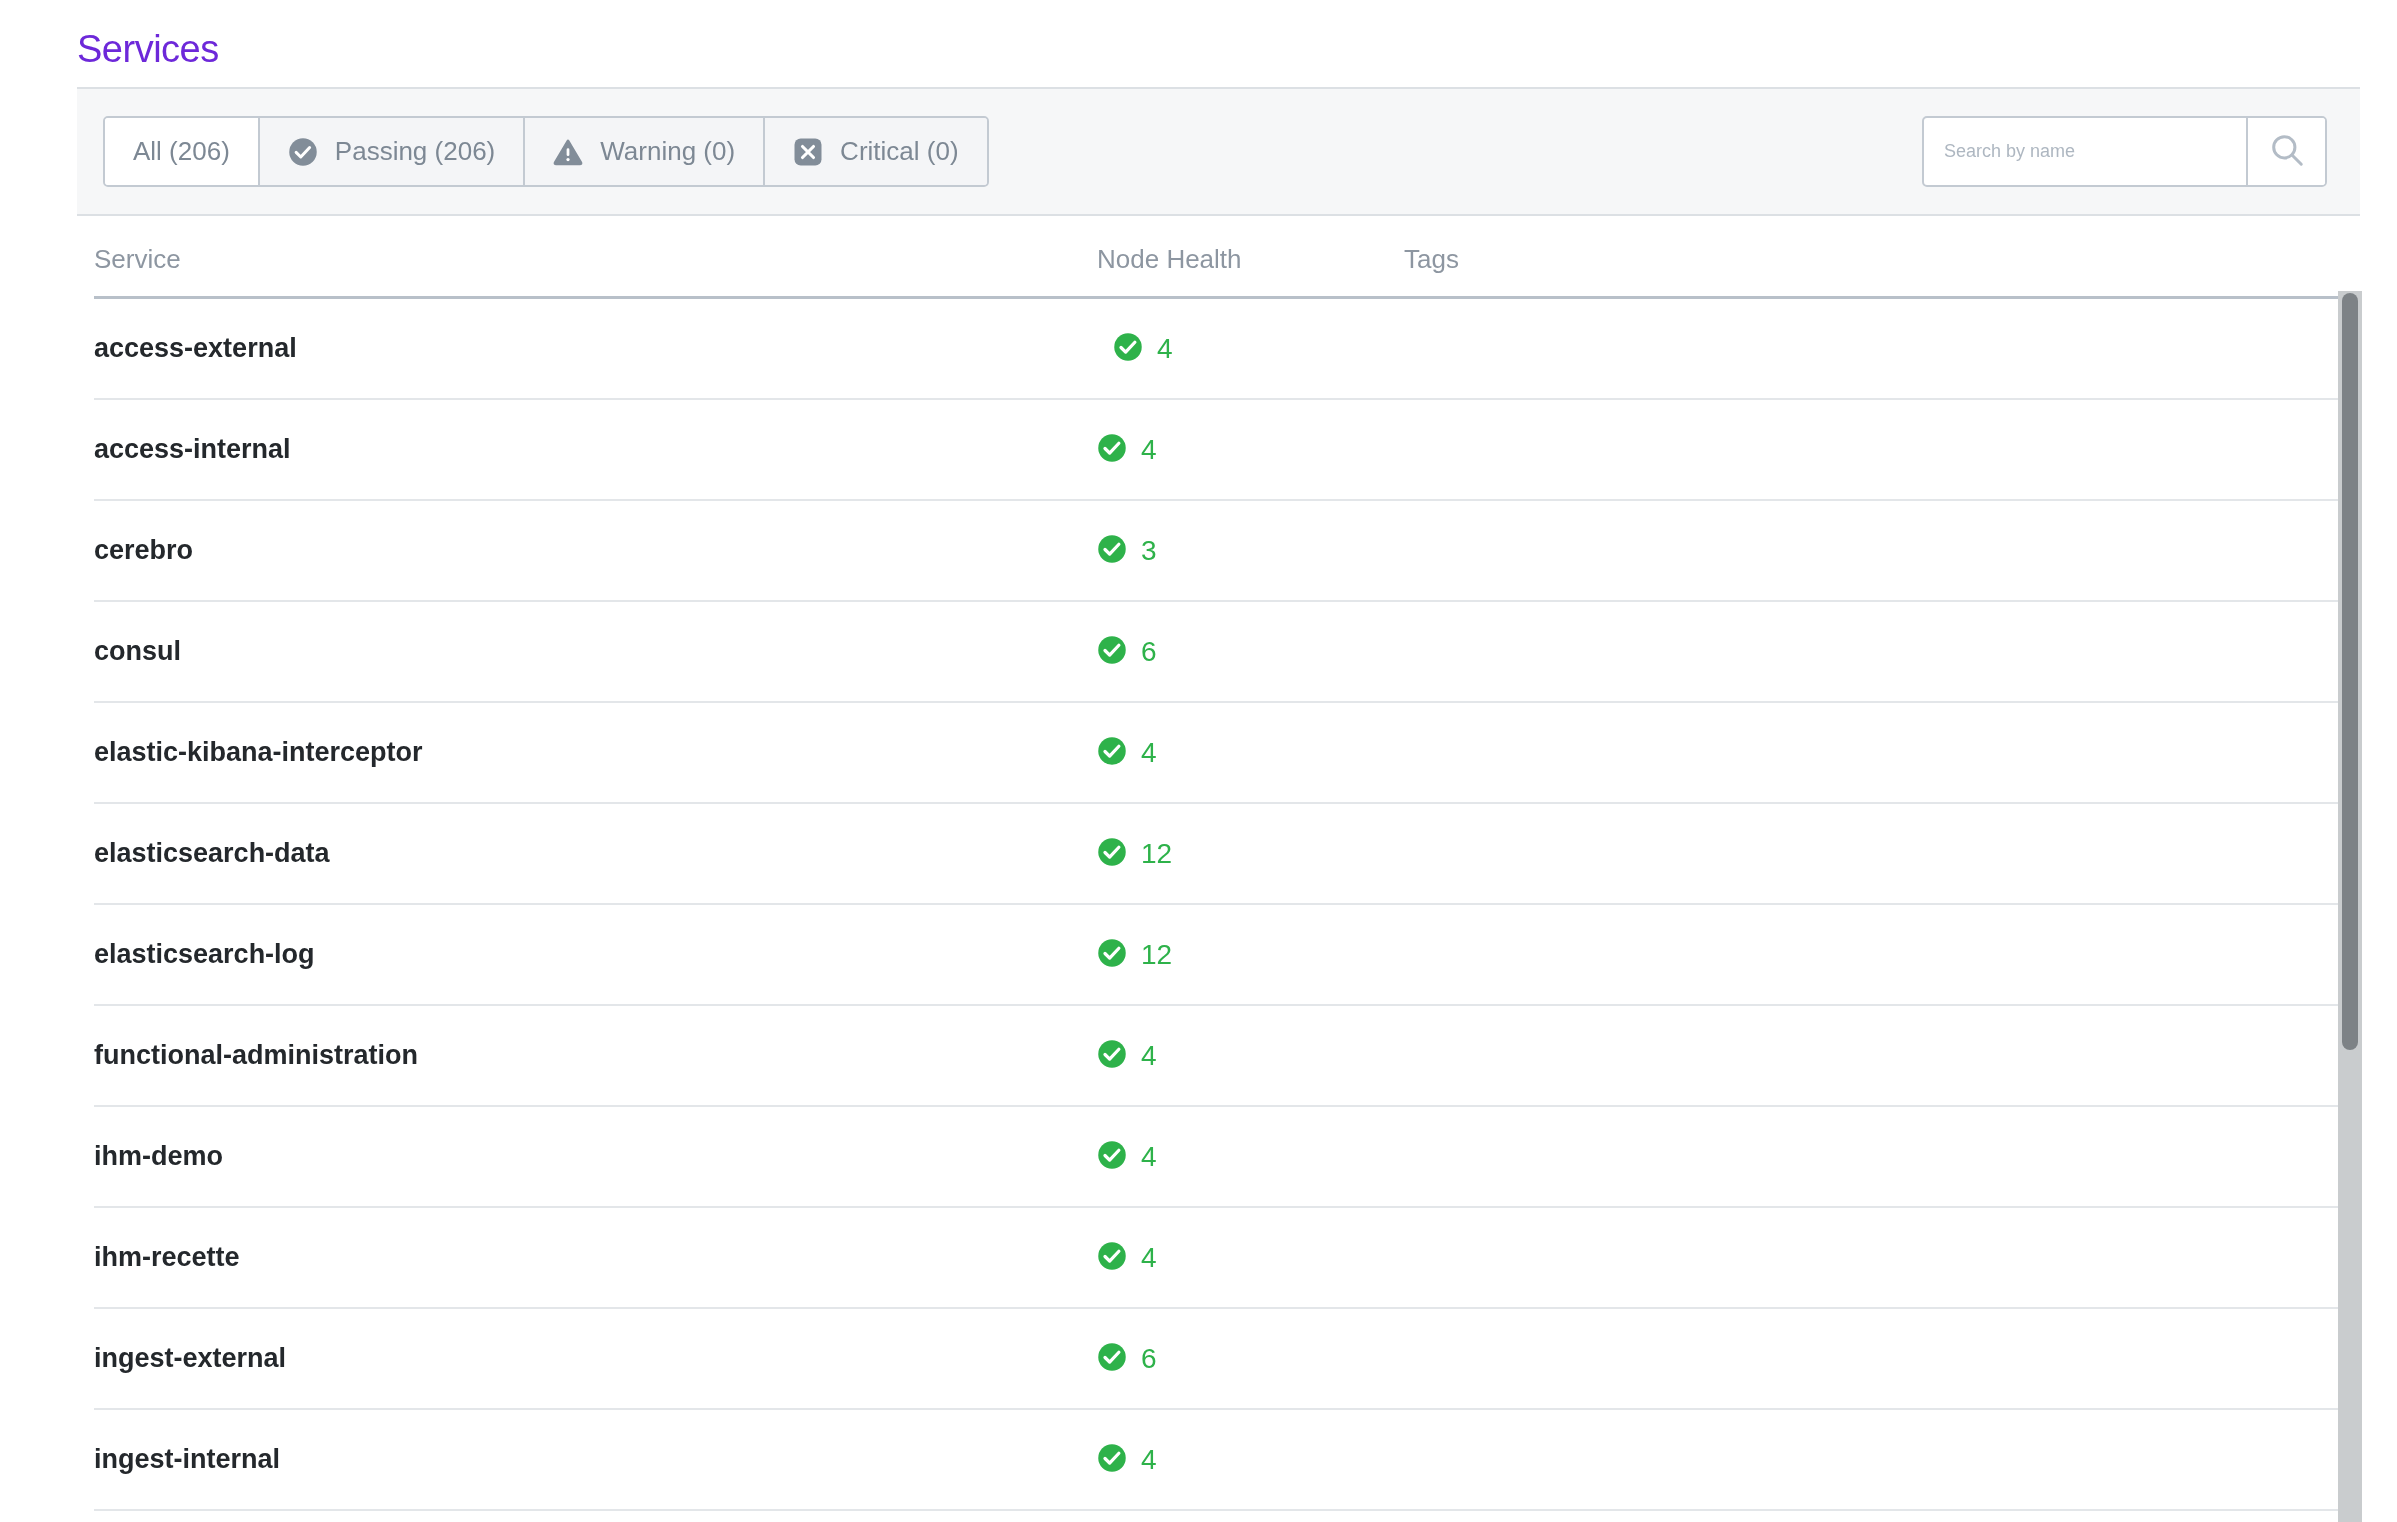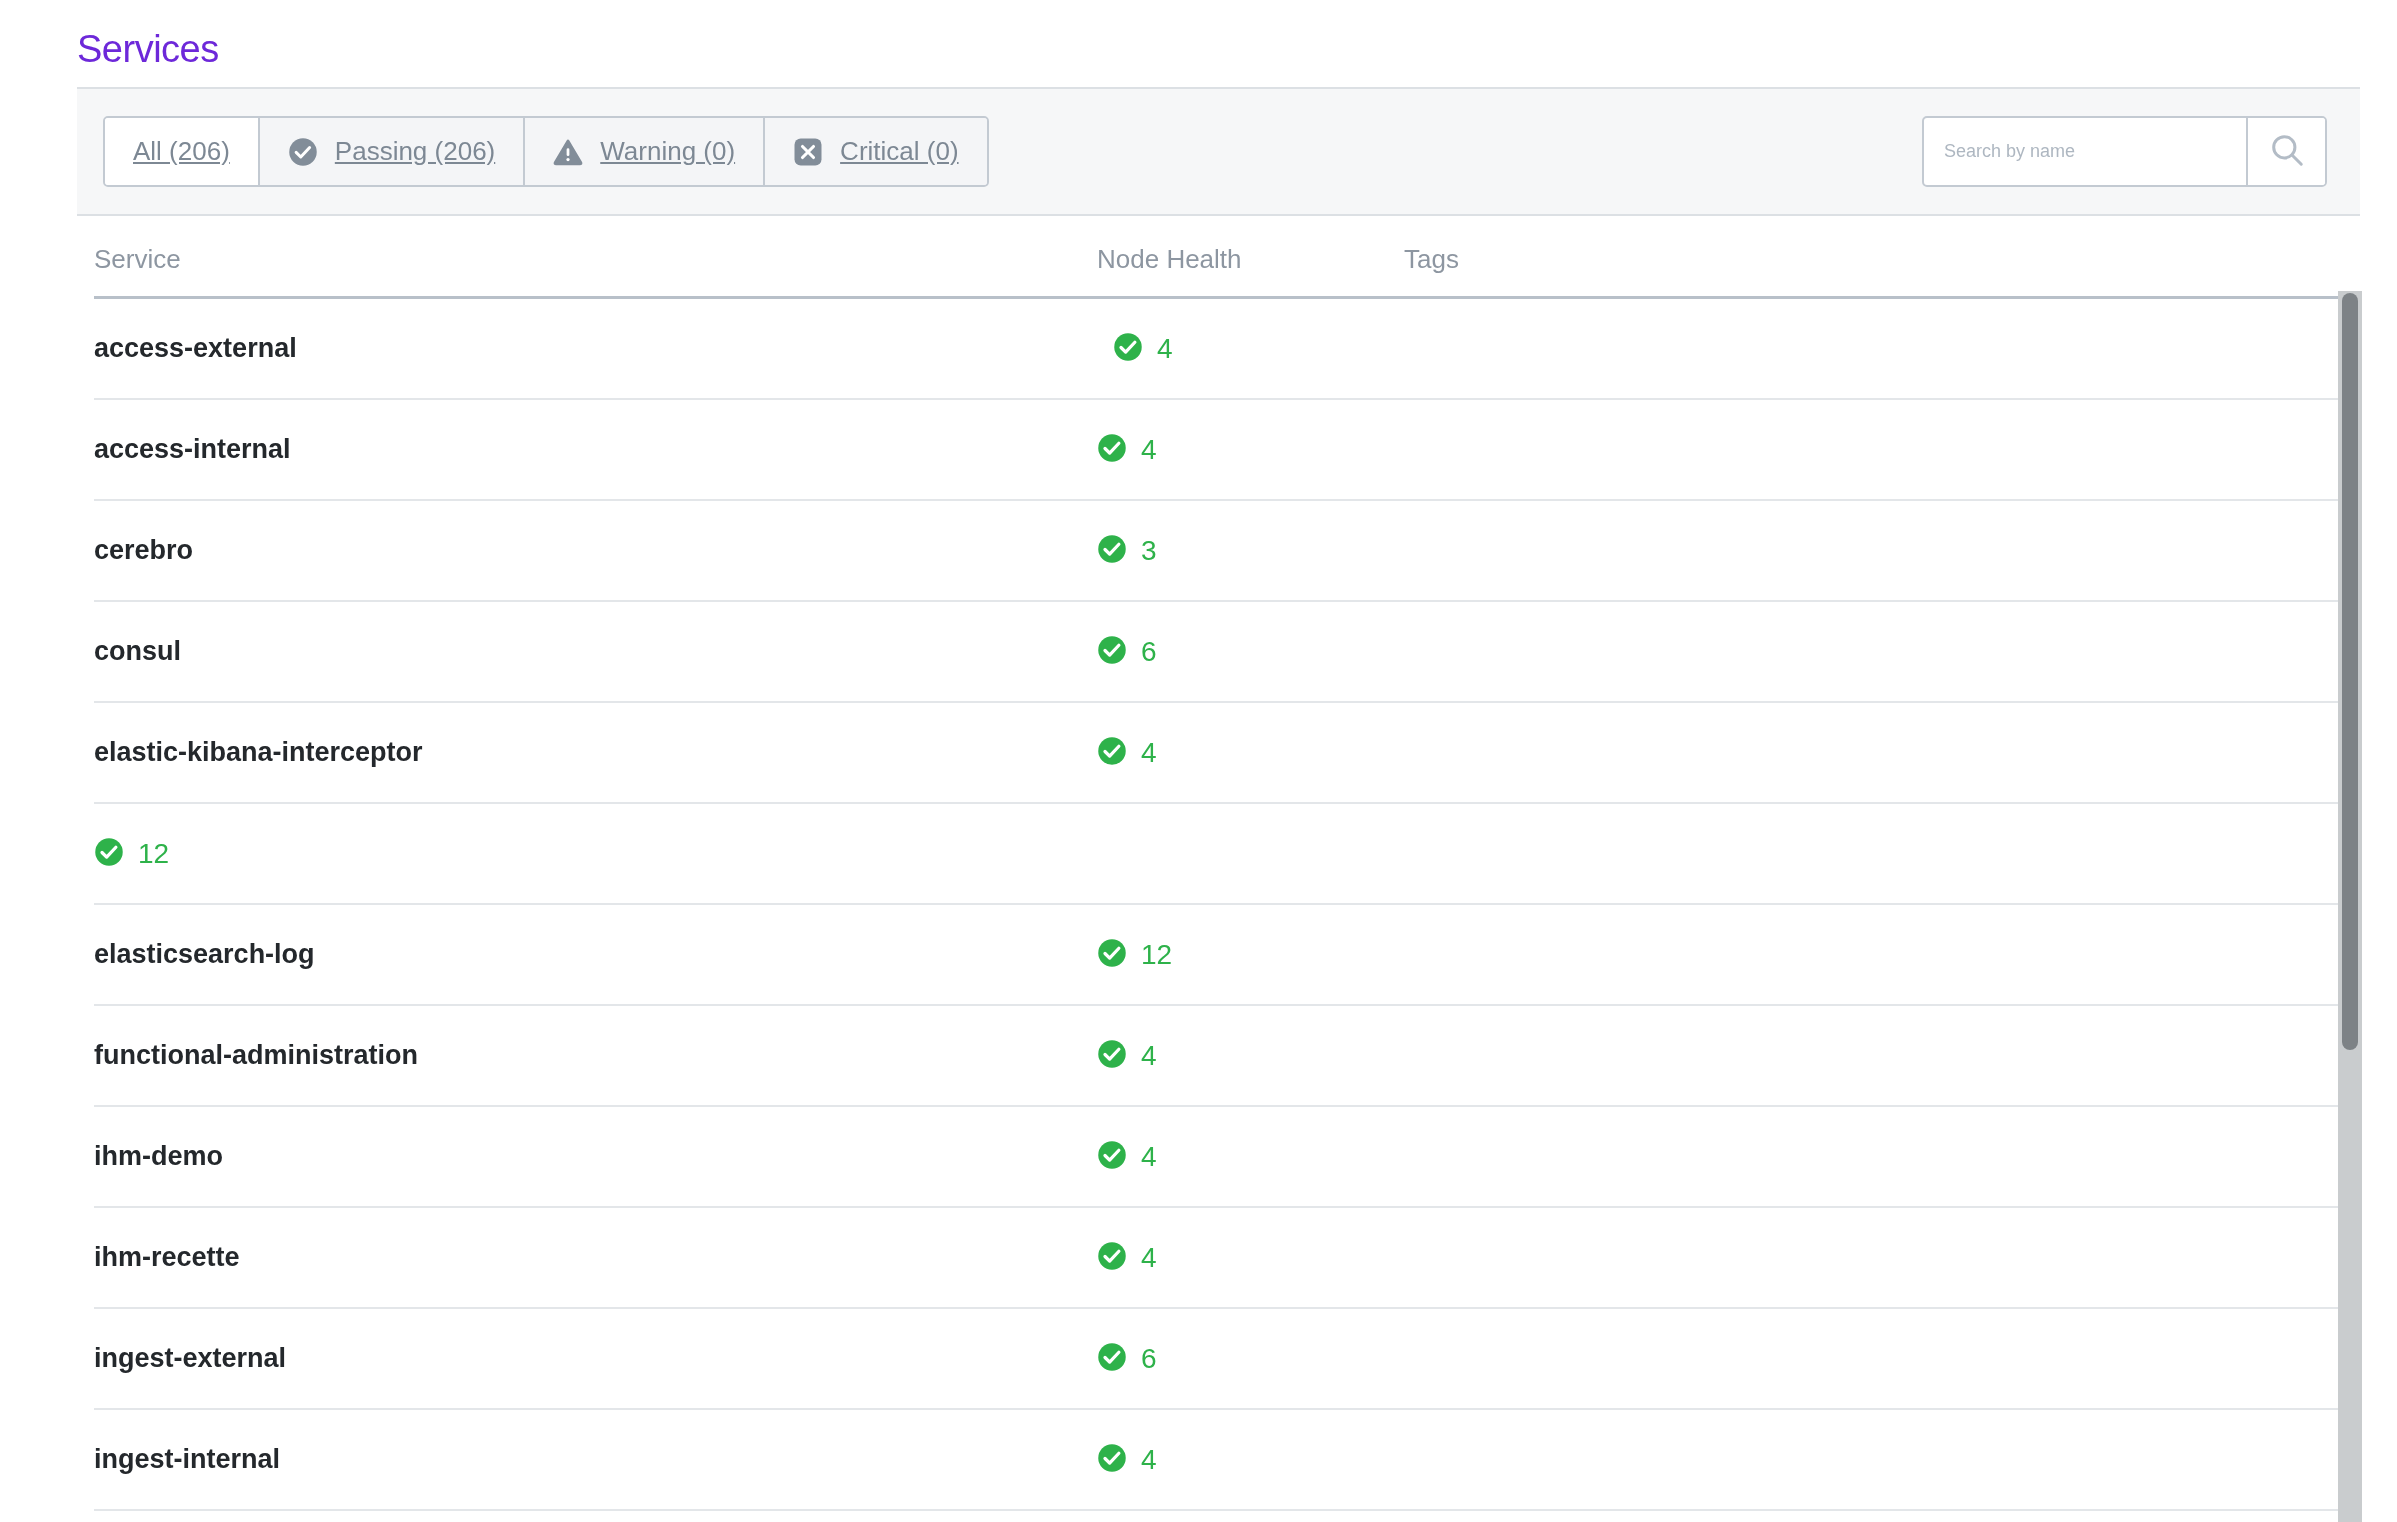--- a/index.html
+++ b/index.html
@@ -58,21 +58,20 @@
     display: flex;
     align-items: center;
     gap: 17px;
     padding: 0 28px;
     font-size: 26px;
     color: #7d8894;
     background: #f4f5f7;
     border-right: 2px solid #c3cad2;
     cursor: pointer;
     white-space: nowrap;
-    text-decoration: underline;
   }
   .tab:last-child { border-right: none; }
   .tab.active {
     background: #ffffff;
     color: #7d8894;
   }
 
   .tab-icon { display: flex; align-items: center; justify-content: center; }
 
   
@@ -298,20 +297,21 @@
           <div class="cell-health">
             <span><svg width="30" height="30" viewBox="0 0 24 24">
                 <circle cx="12" cy="12" r="11" fill="#2eb24a"></circle>
                 <path d="M6.4 12.4 L10.1 16.1 L17.5 8.2" fill="none" stroke="#ffffff" stroke-width="2.6" stroke-linecap="round" stroke-linejoin="round"></path>
               </svg></span>
             <span class="health-count">4</span>
           </div>
           <div class="cell-tags"></div>
         </div>
         <div class="row">
+          <div class="cell-service">elasticsearch-data</div>
           <div class="cell-health">
             <span><svg width="30" height="30" viewBox="0 0 24 24">
                 <circle cx="12" cy="12" r="11" fill="#2eb24a"></circle>
                 <path d="M6.4 12.4 L10.1 16.1 L17.5 8.2" fill="none" stroke="#ffffff" stroke-width="2.6" stroke-linecap="round" stroke-linejoin="round"></path>
               </svg></span>
             <span class="health-count">12</span>
           </div>
           <div class="cell-tags"></div>
         </div>
         <div class="row">

